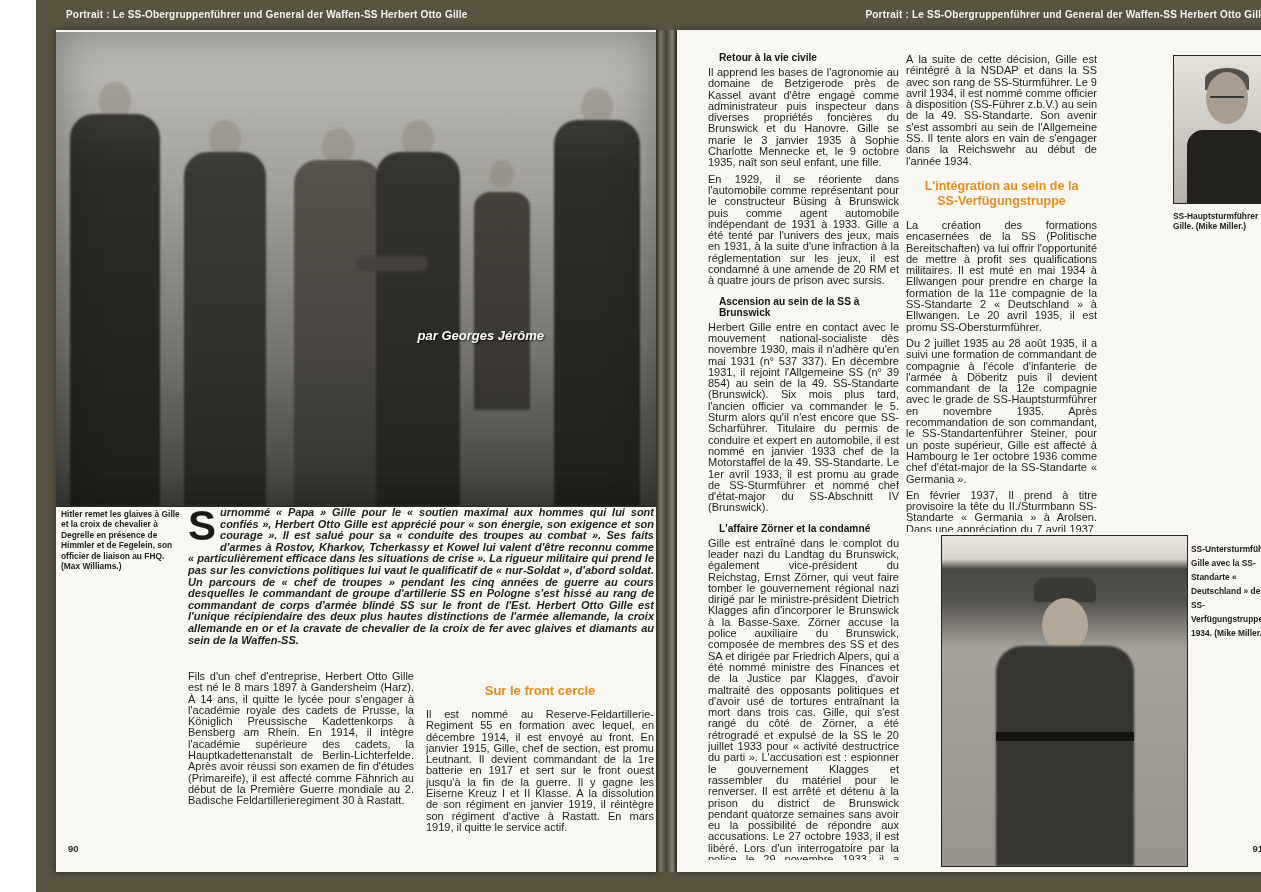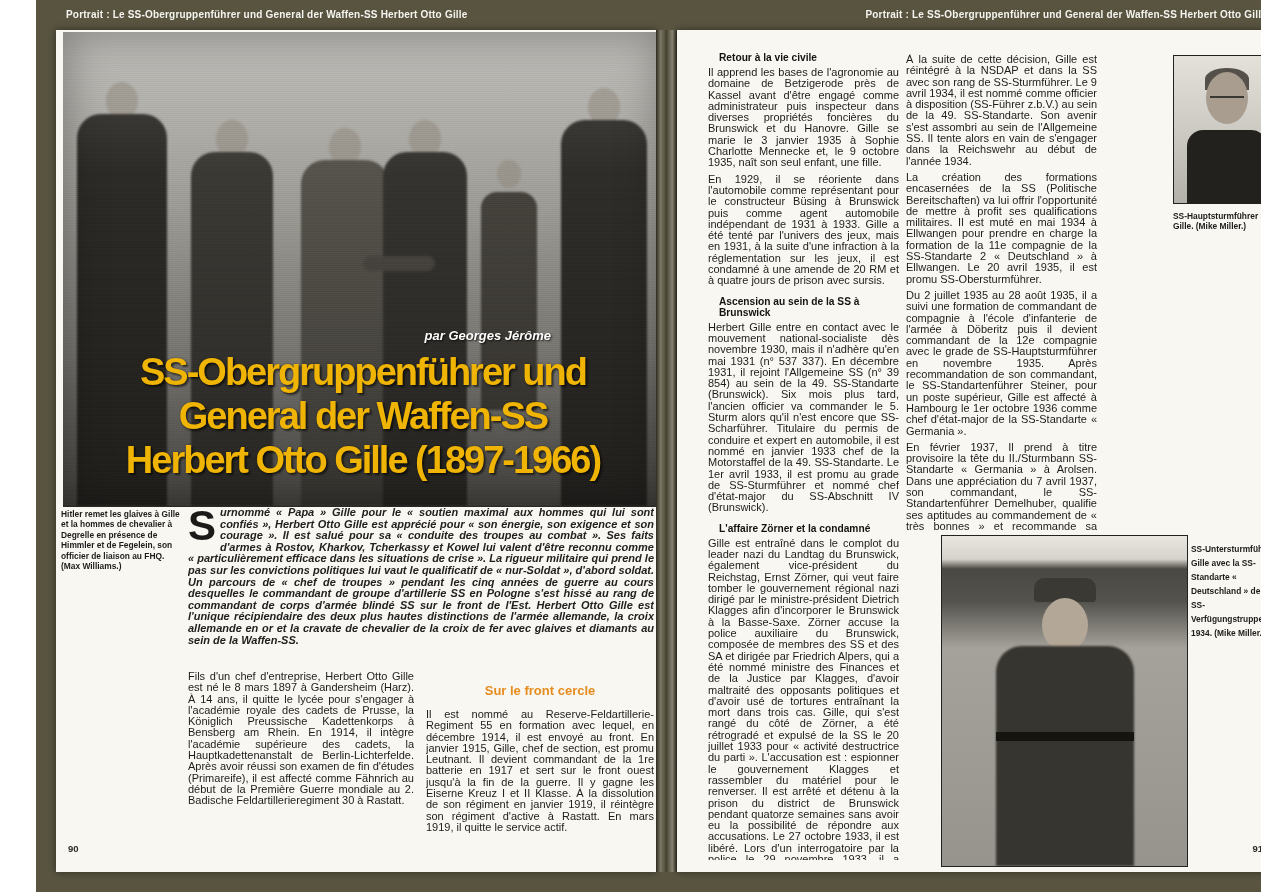--- a/index.html
+++ b/index.html
@@ -6,21 +6,21 @@
   .canvas{position:relative;width:1261px;height:892px;background:#585440;font-family:"Liberation Sans",sans-serif;overflow:hidden;margin-left:36px;}
   .hdr{position:absolute;top:9px;font-size:10px;font-weight:bold;color:#f5f4ee;letter-spacing:.2px;}
   .hdr.left{left:30px;}
   .hdr.right{right:30px;}
   .page{position:absolute;top:30px;width:600px;height:842px;background:#f8f7f2;box-shadow:0 0 7px rgba(0,0,0,.45);}
   .page-left{left:20px;}
   .page-right{left:641px;}
   .gutter{position:absolute;top:30px;left:620px;width:21px;height:842px;background:linear-gradient(90deg,#2e2b1d 0%,#7b7867 22%,#45422f 50%,#8a8778 78%,#2e2b1d 100%);}
 
   
-  .photo-main{position:absolute;left:7px;top:2px;width:600px;height:474px;overflow:hidden;background:linear-gradient(180deg,#b5b4af 0%,#a3a19b 35%,#8f8d87 65%,#72706a 100%);border-bottom:1px solid #2a2924;}
+  .photo-main{position:absolute;left:0;top:2px;width:600px;height:474px;overflow:hidden;background:linear-gradient(180deg,#b5b4af 0%,#a3a19b 35%,#8f8d87 65%,#72706a 100%);border-bottom:1px solid #2a2924;}
   .fig{position:absolute;filter:blur(1.3px);}
   .fig .fbody{position:absolute;top:32px;left:0;right:0;bottom:0;border-radius:24px 24px 0 0;}
   .fig .fhead{position:absolute;top:0;left:50%;transform:translateX(-50%);width:32px;height:38px;border-radius:50%;background:#9a958c;}
   .f1{left:14px;top:50px;width:90px;height:424px;} .f1 .fbody{background:#2c2a26;}
   .f2{left:128px;top:88px;width:82px;height:386px;} .f2 .fbody{background:#3a3833;}
   .f3{left:238px;top:96px;width:88px;height:378px;} .f3 .fbody{background:#55524b;}
   .f4{left:320px;top:88px;width:84px;height:386px;} .f4 .fbody{background:#34322e;}
   .f5{left:418px;top:128px;width:56px;height:250px;} .f5 .fbody{background:#45423c;border-radius:16px 16px 0 0;} .f5 .fhead{width:24px;height:28px;}
   .f6{left:498px;top:56px;width:86px;height:418px;} .f6 .fbody{background:#2e2c28;}
   .arm{position:absolute;left:300px;top:224px;width:72px;height:15px;background:#4a4741;border-radius:8px;filter:blur(1.5px);}
@@ -89,28 +89,23 @@
           <div class="fhead"></div>
           <div class="fbody"></div>
         </div>
       <div class="fig f6">
           <div class="fhead"></div>
           <div class="fbody"></div>
         </div>
       <div class="arm"></div>
       <div class="photo-shade"></div>
       <div class="byline">par Georges Jérôme</div>
-      <div class="big-title">
-        <div>SS-Obergruppenführer und</div>
-        <div>General der Waffen-SS</div>
-        <div>Herbert Otto Gille (1897-1966)</div>
-      </div>
     </div>
 
-    <div class="margin-caption">Hitler remet les glaives à Gille et la hommes de chevalier à Degrelle en présence de Himmler et de Fegelein, son officier de liaison au FHQ. (Max Williams.)</div>
+    <div class="margin-caption">Hitler remet les glaives à Gille et la croix de chevalier à Degrelle en présence de Himmler et de Fegelein, son officier de liaison au FHQ. (Max Williams.)</div>
 
     <div class="intro">
       <span class="dropcap">S</span><span>urnommé « Papa » Gille pour le « soutien maximal aux hommes qui lui sont confiés », Herbert Otto Gille est apprécié pour « son énergie, son exigence et son courage ». Il est salué pour sa « conduite des troupes au combat ». Ses faits d'armes à Rostov, Kharkov, Tcherkassy et Kowel lui valent d'être reconnu comme « particulièrement efficace dans les situations de crise ». La rigueur militaire qui prend le pas sur les convictions politiques lui vaut le qualificatif de « nur-Soldat », d'abord soldat. Un parcours de « chef de troupes » pendant les cinq années de guerre au cours desquelles le commandant de groupe d'artillerie SS en Pologne s'est hissé au rang de commandant de corps d'armée blindé SS sur le front de l'Est. Herbert Otto Gille est l'unique récipiendaire des deux plus hautes distinctions de l'armée allemande, la croix allemande en or et la cravate de chevalier de la croix de fer avec glaives et diamants au sein de la Waffen-SS.</span>
     </div>
 
     <div class="colA">
       <p class="bt">Fils d'un chef d'entreprise, Herbert Otto Gille est né le 8 mars 1897 à Gandersheim (Harz). À 14 ans, il quitte le lycée pour s'engager à l'académie royale des cadets de Prusse, la Königlich Preussische Kadettenkorps à Bensberg am Rhein. En 1914, il intègre l'académie supérieure des cadets, la Hauptkadettenanstalt de Berlin-Lichterfelde. Après avoir réussi son examen de fin d'études (Primareife), il est affecté comme Fähnrich au début de la Première Guerre mondiale au 2. Badische Feldartillerieregiment 30 à Rastatt.</p>
     </div>
     <div class="colB">
       <div class="oh">Sur le front cercle</div>
@@ -130,20 +125,21 @@
       <div class="sh">Ascension au sein de la SS à Brunswick</div>
       <p class="bt">Herbert Gille entre en contact avec le mouvement national-socialiste dès novembre 1930, mais il n'adhère qu'en mai 1931 (n° 537 337). En décembre 1931, il rejoint l'Allgemeine SS (n° 39 854) au sein de la 49. SS-Standarte (Brunswick). Six mois plus tard, l'ancien officier va commander le 5. Sturm alors qu'il n'est encore que SS-Scharführer. Titulaire du permis de conduire et expert en automobile, il est nommé en janvier 1933 chef de la Motorstaffel de la 49. SS-Standarte. Le 1er avril 1933, il est promu au grade de SS-Sturmführer et nommé chef d'état-major du SS-Abschnitt IV (Brunswick).</p>
       <div class="sh">L'affaire Zörner et la condamné</div>
       <p class="bt">Gille est entraîné dans le complot du leader nazi du Landtag du Brunswick, également vice-président du Reichstag, Ernst Zörner, qui veut faire tomber le gouvernement régional nazi dirigé par le ministre-président Dietrich Klagges afin d'incorporer le Brunswick à la Basse-Saxe. Zörner accuse la police auxiliaire du Brunswick, composée de membres des SS et des SA et dirigée par Friedrich Alpers, qui a été nommé ministre des Finances et de la Justice par Klagges, d'avoir maltraité des opposants politiques et d'avoir usé de tortures entraînant la mort dans trois cas. Gille, qui s'est rangé du côté de Zörner, a été rétrogradé et expulsé de la SS le 20 juillet 1933 pour « activité destructrice du parti ». L'accusation est : espionner le gouvernement Klagges et rassembler du matériel pour le renverser. Il est arrêté et détenu à la prison du district de Brunswick pendant quatorze semaines sans avoir eu la possibilité de répondre aux accusations. Le 27 octobre 1933, il est libéré. Lors d'un interrogatoire par la police le 29 novembre 1933, il a déclaré qu'il n'avait rien à voir avec l'affaire. Il n'appartient à aucun « cercle secret » accusé d'avoir renversé le gouvernement. L'affaire s'est conclue par un non-lieu. Le principal instigateur Zörner n'est plus à Brunswick à cette époque, Hitler l'a nommé maire de Dresde en août 1933.</p>
       <div class="sh">La réintégration</div>
       <p class="bt">Pour obtenir sa réintégration à la NSDAP et à la SS, Gille saisit la commission d'enquête et d'arbitrage du parti. Le 12 février 1934, le tribunal du parti rend son verdict : acquittement.</p>
     </div>
 
     <div class="rcol2">
       <p class="bt">À la suite de cette décision, Gille est réintégré à la NSDAP et dans la SS avec son rang de SS-Sturmführer. Le 9 avril 1934, il est nommé comme officier à disposition (SS-Führer z.b.V.) au sein de la 49. SS-Standarte. Son avenir s'est assombri au sein de l'Allgemeine SS. Il tente alors en vain de s'engager dans la Reichswehr au début de l'année 1934.</p>
+      <div class="oh2">L'intégration au sein de la SS-Verfügungstruppe</div>
       <p class="bt">La création des formations encasernées de la SS (Politische Bereitschaften) va lui offrir l'opportunité de mettre à profit ses qualifications militaires. Il est muté en mai 1934 à Ellwangen pour prendre en charge la formation de la 11e compagnie de la SS-Standarte 2 « Deutschland » à Ellwangen. Le 20 avril 1935, il est promu SS-Obersturmführer.</p>
       <p class="bt">Du 2 juillet 1935 au 28 août 1935, il a suivi une formation de commandant de compagnie à l'école d'infanterie de l'armée à Döberitz puis il devient commandant de la 12e compagnie avec le grade de SS-Hauptsturmführer en novembre 1935. Après recommandation de son commandant, le SS-Standartenführer Steiner, pour un poste supérieur, Gille est affecté à Hambourg le 1er octobre 1936 comme chef d'état-major de la SS-Standarte « Germania ».</p>
       <p class="bt">En février 1937, Il prend à titre provisoire la tête du II./Sturmbann SS-Standarte « Germania » à Arolsen. Dans une appréciation du 7 avril 1937, son commandant, le SS-Standartenführer Demelhuber, qualifie ses aptitudes au commandement de « très bonnes » et recommande sa promotion au grade de SS-Sturmbannführer. Il est confirmé comme chef de bataillon et promu avec effet au 20 avril 1937. Puis s'ensuit une nouvelle période d'instruction (sport militaire et lutte contre les gaz).</p>
     </div>
 
     <div class="photo port1">
       <div class="p1-hair"></div>
       <div class="p1-head"></div>
       <div class="p1-glasses"></div>
       <div class="p1-body"></div>

